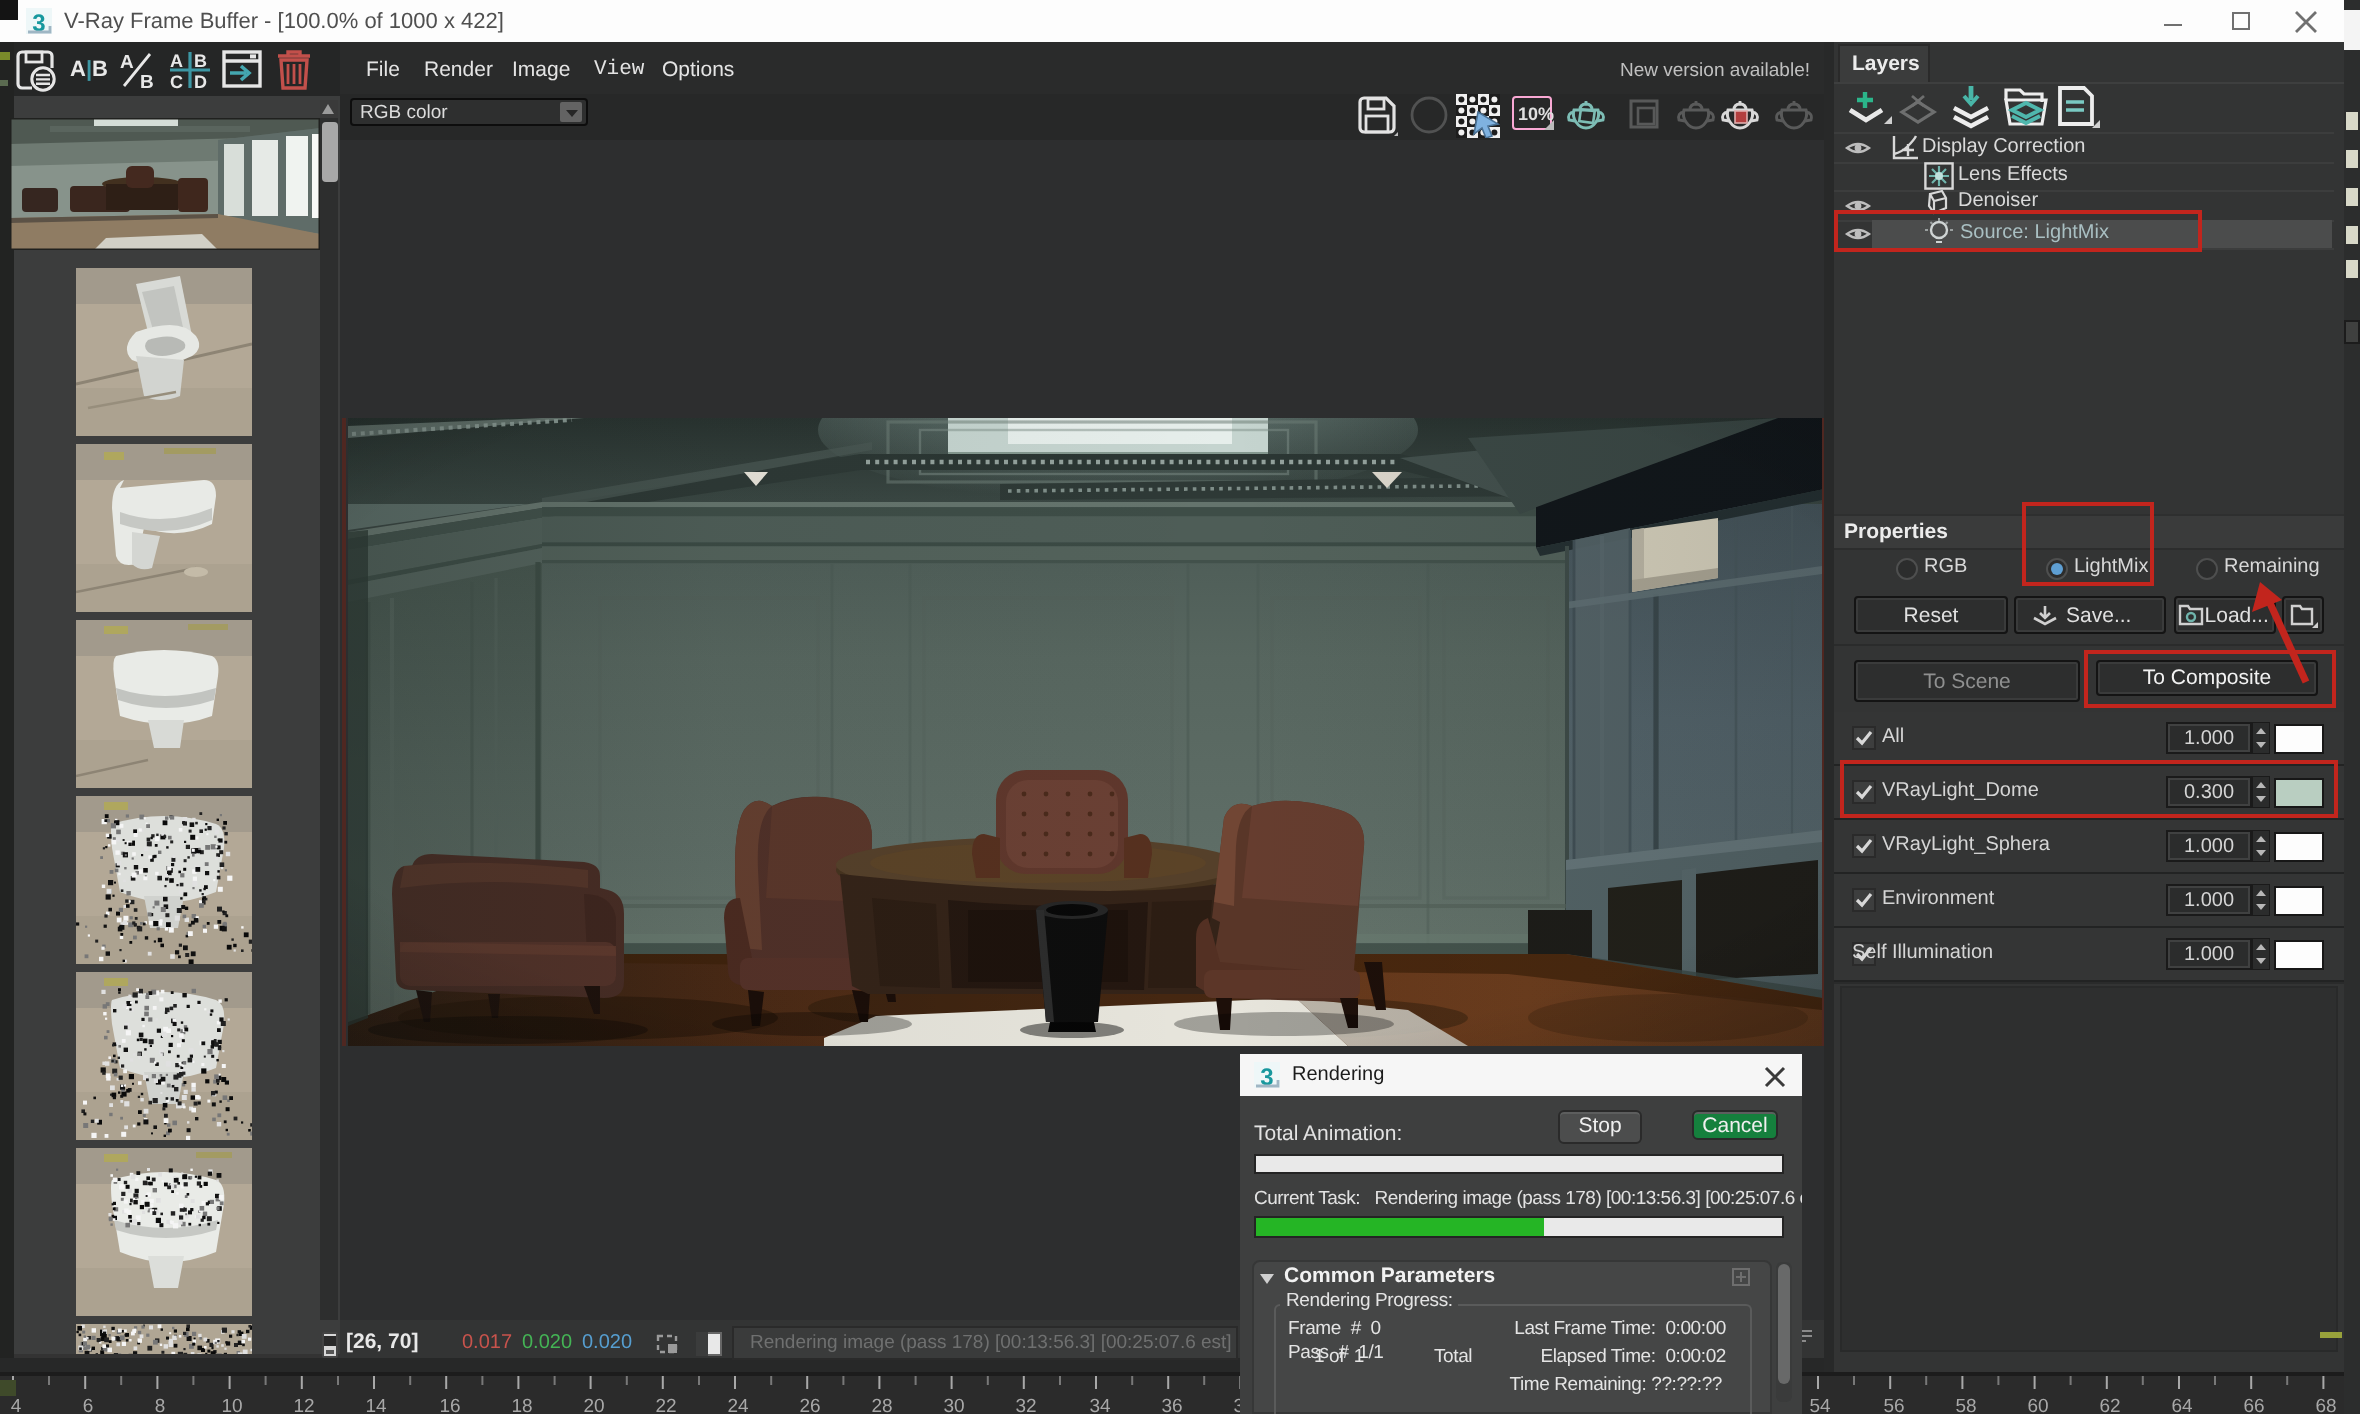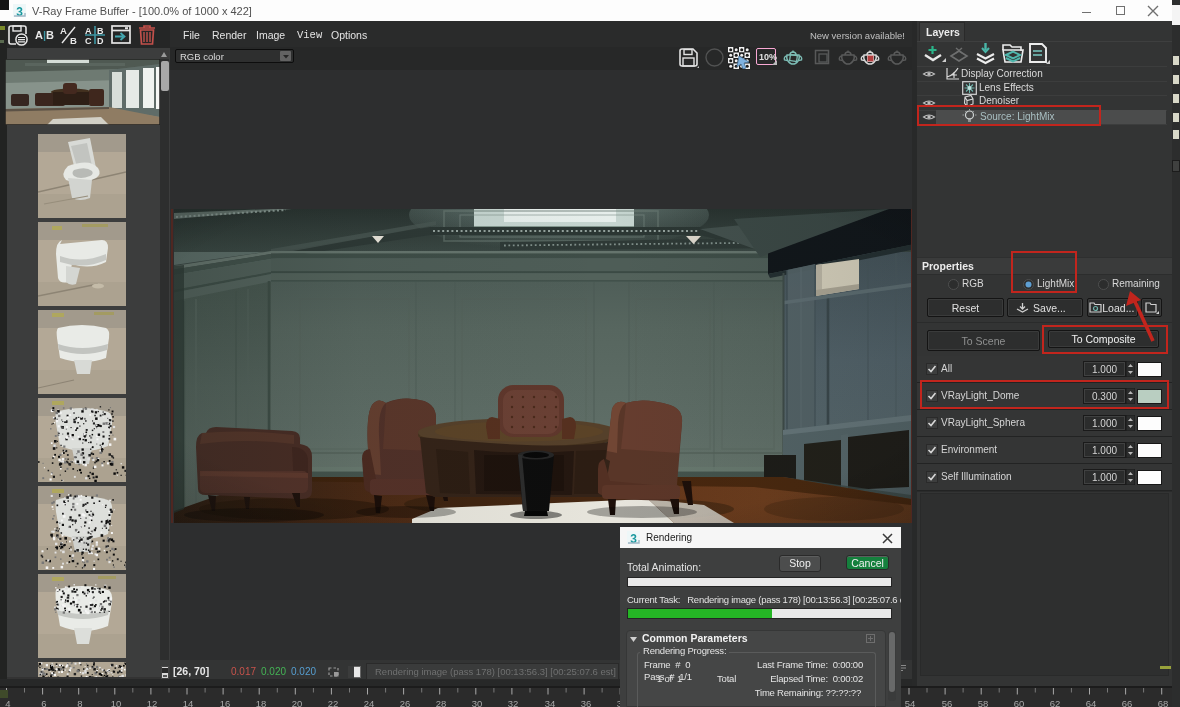--- a/index.html
+++ b/index.html
@@ -1688,21 +1688,21 @@
 <path d="M2 6 L4.5 3 L7 6 Z" fill="#b8b8b8"></path>
       <path d="M2 10 L4.5 13 L7 10 Z" fill="#b8b8b8"></path>
     </svg>
     <div class="ab" style="left:220px;top:421.5px;width:25px;height:15px;background:#fdfdfd;border:1px solid #171717;"></div>
     <div class="ab" style="left:0;top:443px;width:255px;height:26px;background:#343535;"></div>
     <div class="ab" style="left:0;top:469px;width:255px;height:1.5px;background:#222323;"></div>
     <svg class="ab" style="left:9px;top:450px" width="12" height="12">
 <rect x="0.5" y="0.5" width="11" height="11" fill="#3d3e3e" stroke="#2a2a2a"></rect>
 <path d="M2.5 6 L5 8.5 L9.5 3" fill="none" stroke="#d8d8d8" stroke-width="1.6"></path>
     </svg>
-    <span class="ab" style="left:24px;top:450px;font-size:10px;color:#d5d5d5;">Self Illumination</span>
+    <span class="ab" style="left:9px;top:450px;font-size:10px;color:#d5d5d5;">Self Illumination</span>
     <div class="ab" style="left:166px;top:448px;width:43px;height:16px;background:#2b2c2c;border:1px solid #1a1a1a;box-shadow:inset 0 0 0 1px #404141;">
       <span class="ab" style="left:0;right:0;top:2px;text-align:center;font-size:10px;color:#d5d5d5;">1.000</span>
     </div>
     <svg class="ab" style="left:209px;top:448px" width="9" height="16">
 <rect x="0" y="0" width="9" height="16" fill="#2b2c2c" stroke="#1a1a1a" stroke-width="1"></rect>
 <path d="M2 6 L4.5 3 L7 6 Z" fill="#b8b8b8"></path>
       <path d="M2 10 L4.5 13 L7 10 Z" fill="#b8b8b8"></path>
     </svg>
     <div class="ab" style="left:220px;top:448.5px;width:25px;height:15px;background:#fdfdfd;border:1px solid #171717;"></div>
     <div class="ab" style="left:3px;top:359px;width:249px;height:29px;border:2.6px solid #c2251d;"></div>

